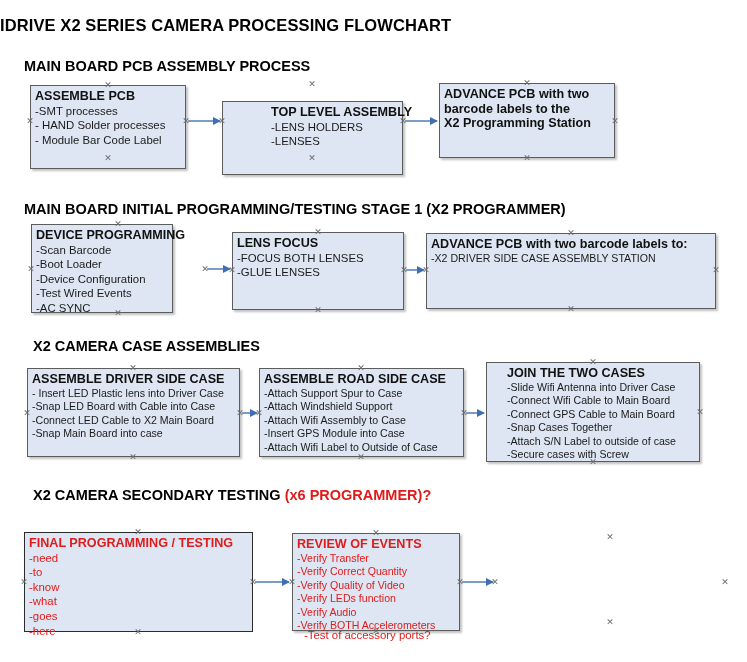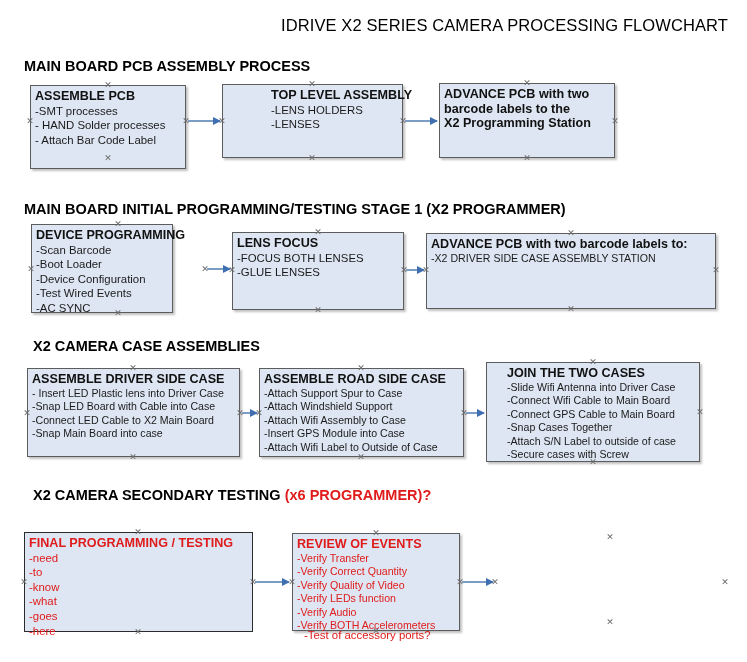--- a/index.html
+++ b/index.html
@@ -13,23 +13,23 @@
     height: 662px;
     background: #ffffff;
     font-family: "Liberation Sans", sans-serif;
     overflow: hidden;
   }
   .doc-title {
     position: absolute;
     left: 0;
     top: 16px;
     width: 728px;
-    text-align: right;
+    text-align: left;
     font-size: 16.5px;
-    font-weight: normal;
+    font-weight: bold;
     color: #000000;
     letter-spacing: 0.1px;
   }
   .section-head {
     position: absolute;
     font-size: 14.5px;
     font-weight: bold;
     color: #000000;
     white-space: nowrap;
     letter-spacing: 0px;
@@ -115,32 +115,32 @@
   <div class="doc-title">IDRIVE X2  SERIES CAMERA PROCESSING FLOWCHART</div>
 
   <div class="section-head" style="left:24px; top:58px;">
     <span>MAIN BOARD PCB ASSEMBLY PROCESS</span>
   </div>
 
   <div class="node" style="left:30px; top:85px; width:156px; height:84px;">
     <div class="node-title">ASSEMBLE PCB</div>
     <div class="node-line">-SMT processes</div>
     <div class="node-line">- HAND Solder processes</div>
-    <div class="node-line">- Attach Bar Code Label</div>
+    <div class="node-line">- Module Bar Code Label</div>
   </div>
   <div class="xmark" style="left:108px; top:85px;">✕</div>
   <div class="xmark" style="left:108px; top:158px;">✕</div>
   <div class="xmark" style="left:30px; top:121px;">✕</div>
   <div class="xmark" style="left:186px; top:121px;">✕</div>
 
   <div class="conn" style="left:188px; top:120px; width:32px;">
     <span class="head"></span>
   </div>
 
-  <div class="node" style="left:222px; top:84px; width:181px; height:74px;padding-left:48px;">
+  <div class="node" style="left:222px; top:101px; width:181px; height:74px;padding-left:48px;">
     <div class="node-title">TOP LEVEL ASSEMBLY</div>
     <div class="node-line">-LENS HOLDERS</div>
     <div class="node-line">-LENSES</div>
   </div>
   <div class="xmark" style="left:312px; top:84px;">✕</div>
   <div class="xmark" style="left:312px; top:158px;">✕</div>
   <div class="xmark" style="left:222px; top:121px;">✕</div>
   <div class="xmark" style="left:403px; top:121px;">✕</div>
 
   <div class="conn" style="left:405px; top:120px; width:32px;">

